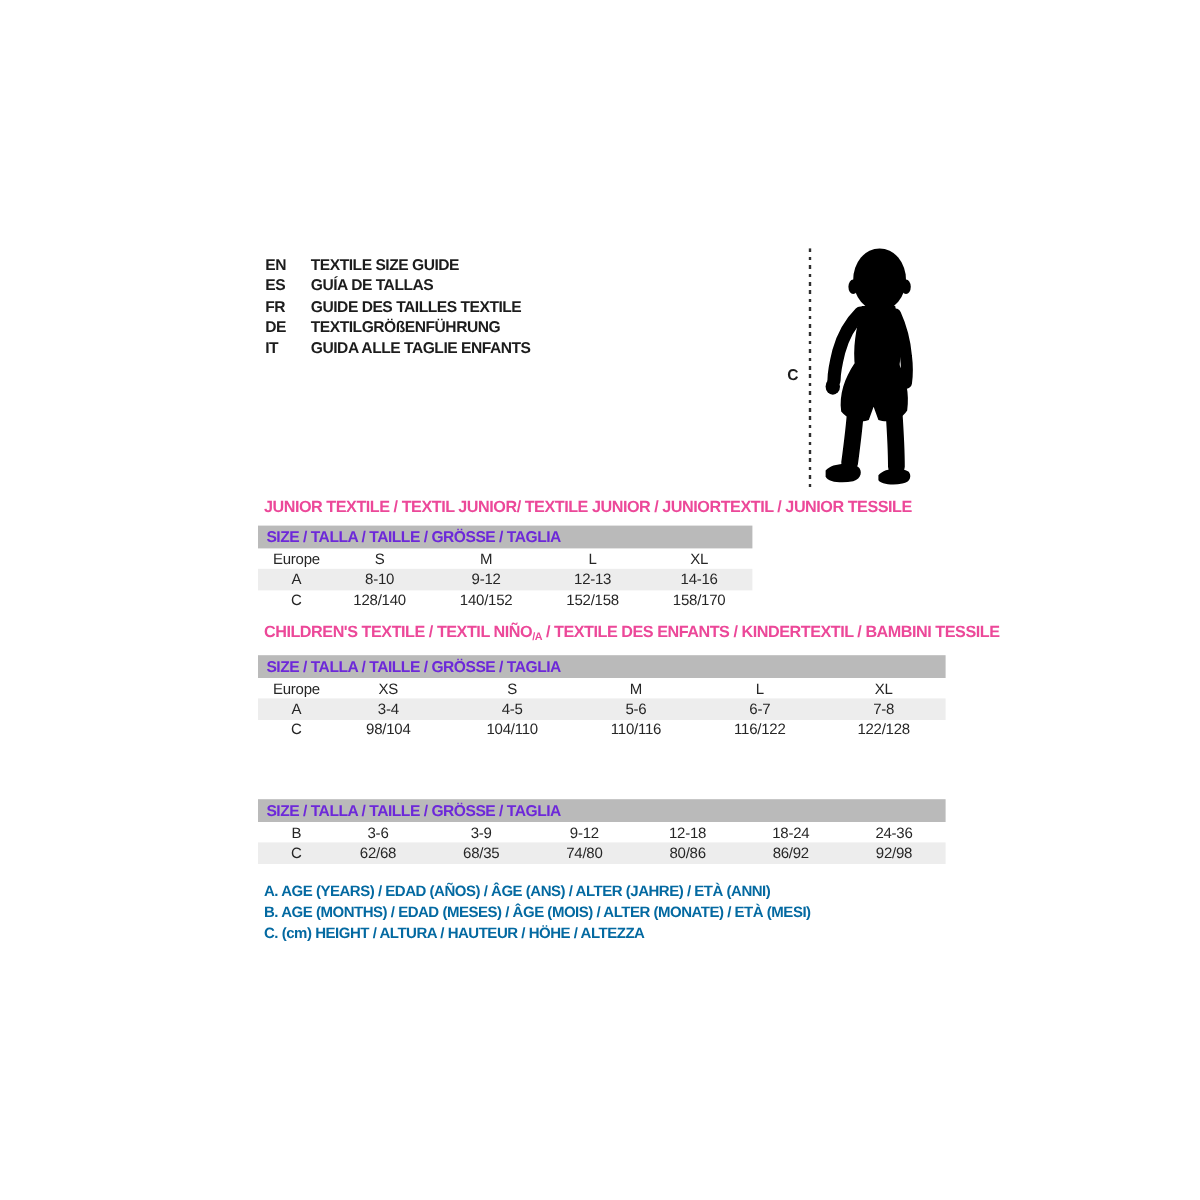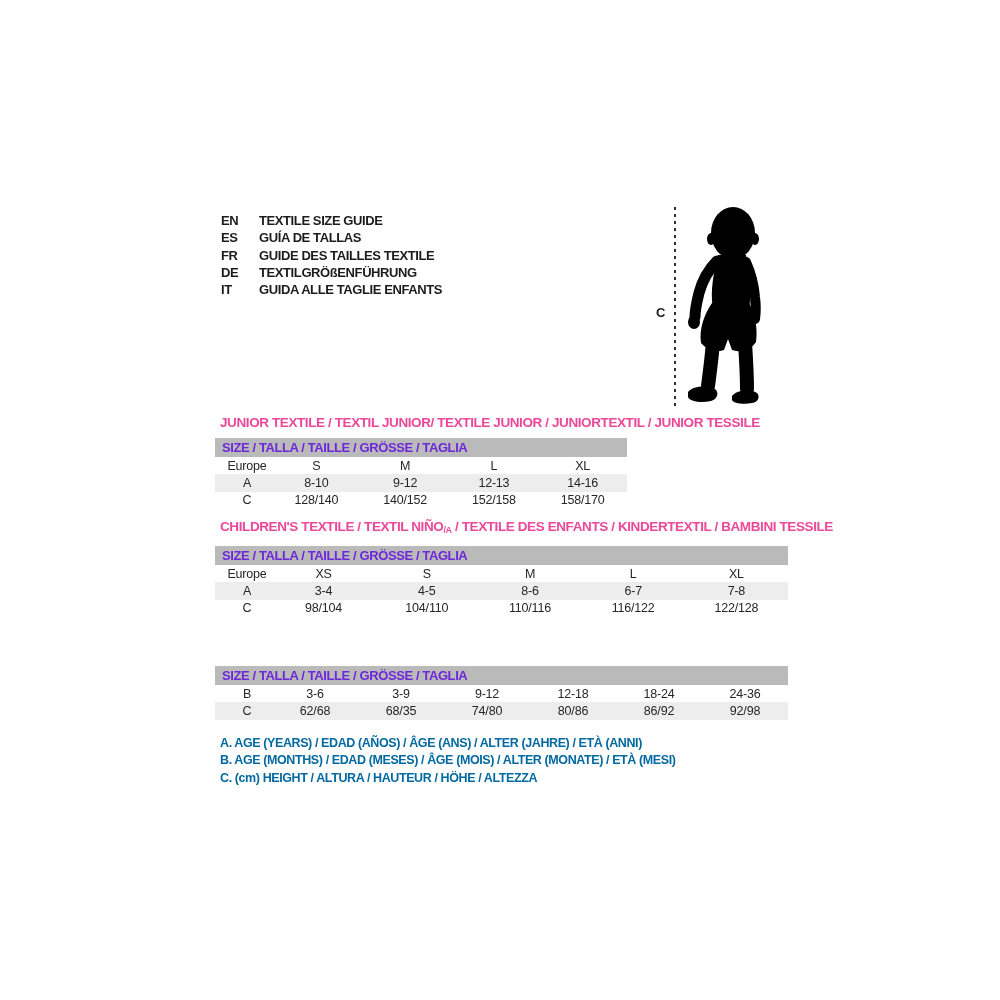--- a/index.html
+++ b/index.html
@@ -145,21 +145,21 @@
       <span class="tcell">XS</span>
       <span class="tcell">S</span>
       <span class="tcell">M</span>
       <span class="tcell">L</span>
       <span class="tcell">XL</span>
     </div>
     <div class="trow alt">
       <span class="tlabel">A</span>
       <span class="tcell">3-4</span>
       <span class="tcell">4-5</span>
-      <span class="tcell">8-6</span>
+      <span class="tcell">5-6</span>
       <span class="tcell">6-7</span>
       <span class="tcell">7-8</span>
     </div>
     <div class="trow">
       <span class="tlabel">C</span>
       <span class="tcell">98/104</span>
       <span class="tcell">104/110</span>
       <span class="tcell">110/116</span>
       <span class="tcell">116/122</span>
       <span class="tcell">122/128</span>

